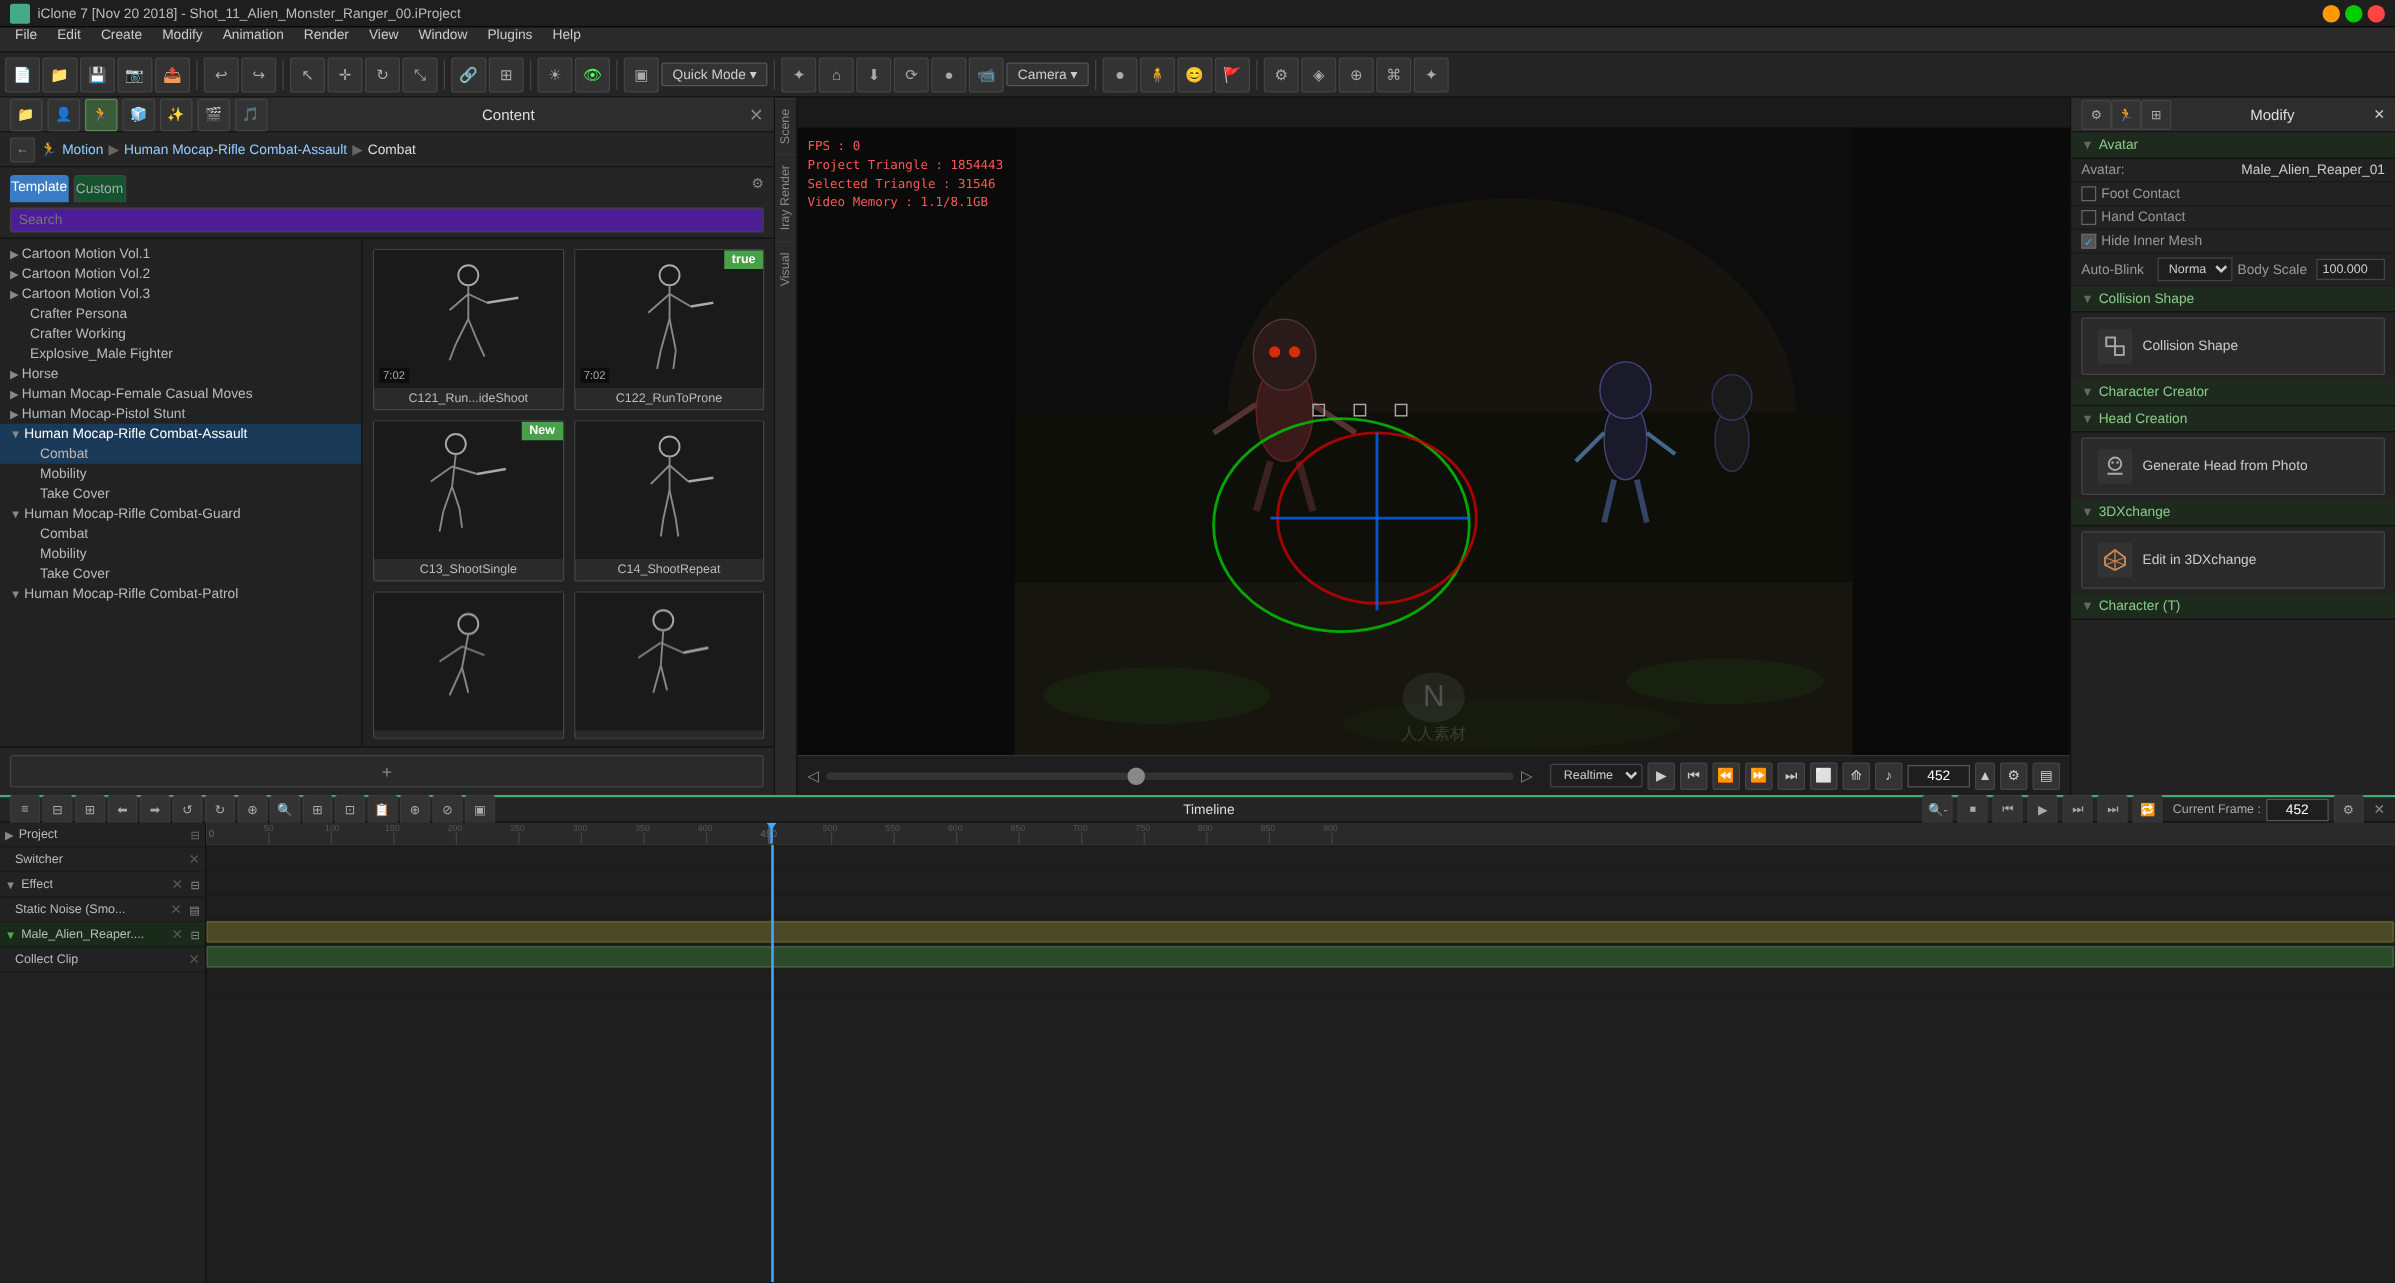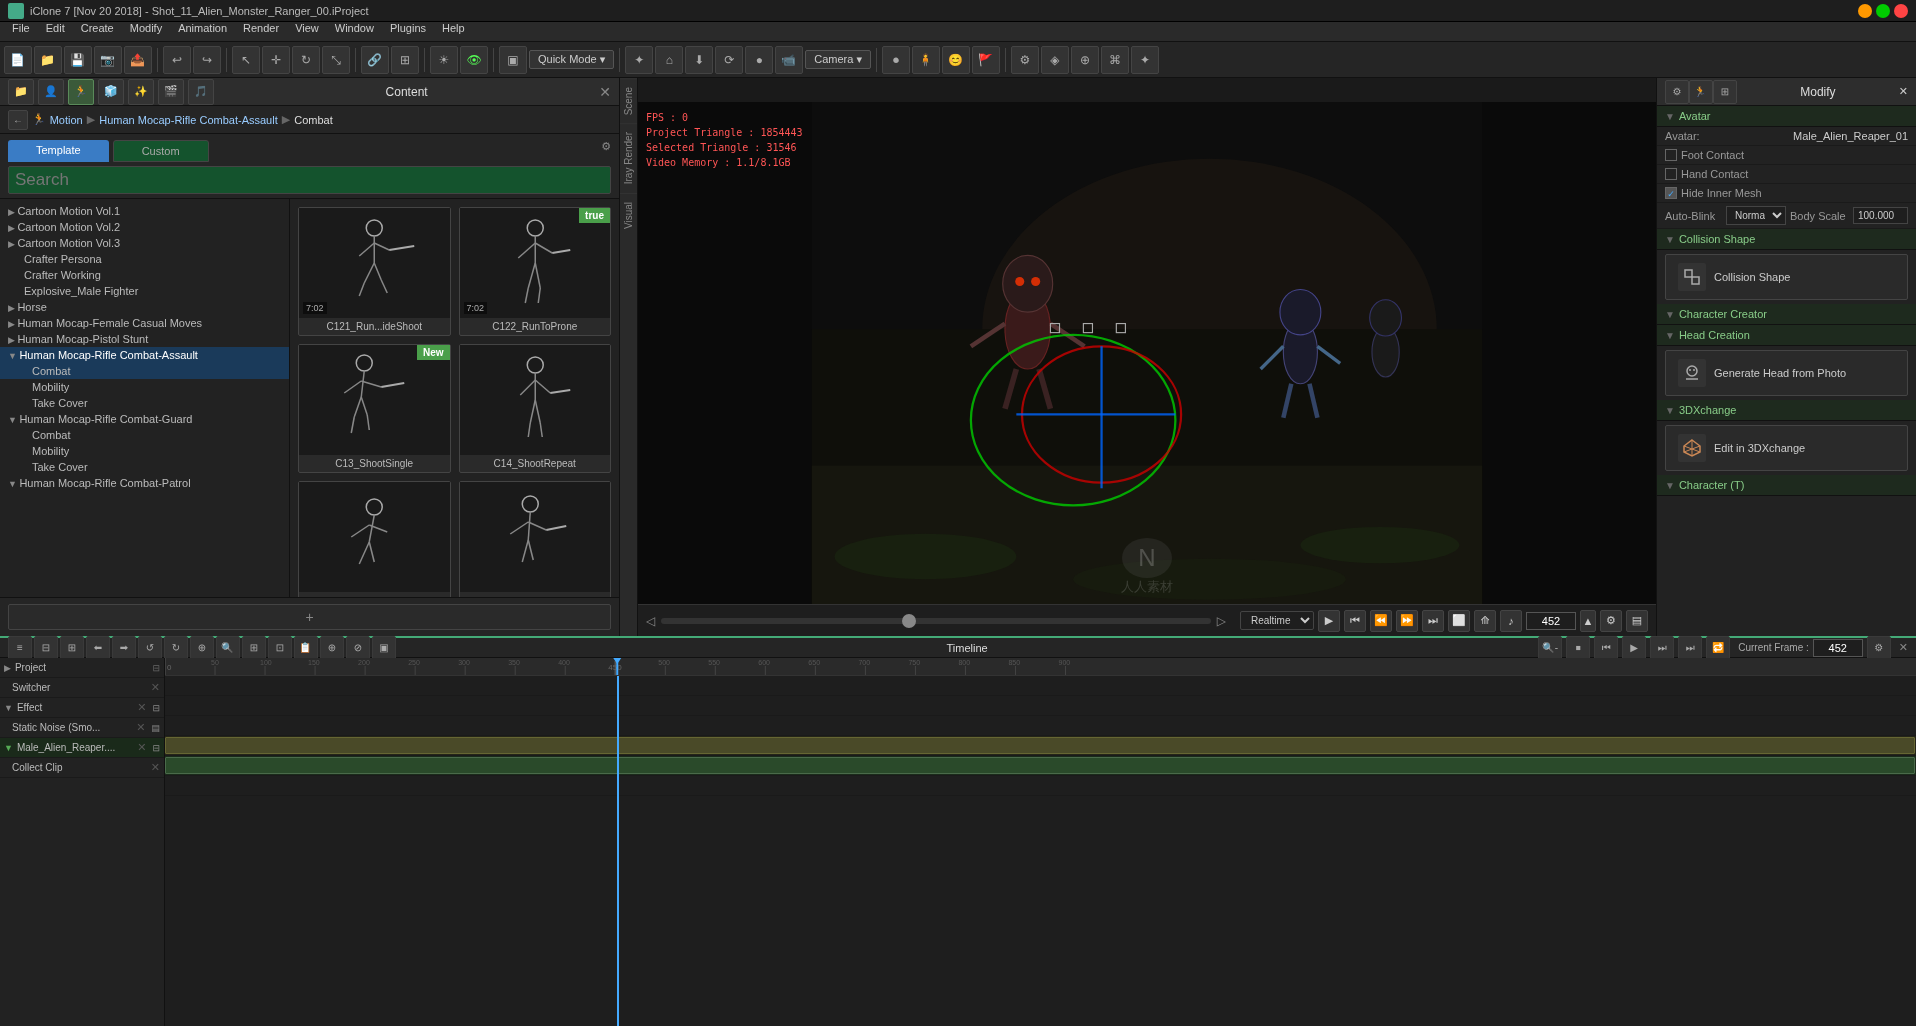--- a/index.html
+++ b/index.html
@@ -35,25 +35,25 @@
     #content-header .title { flex: 1; text-align: center; color: #ddd; font-size: 12px; }
     #content-header .close-btn { color: #888; cursor: pointer; font-size: 14px; }
     .ci-btn { width: 26px; height: 26px; background: #333; border: 1px solid #444; border-radius: 2px; display: flex; align-items: center; justify-content: center; cursor: pointer; color: #aaa; }
 
     #breadcrumb { background: #252525; height: 28px; display: flex; align-items: center; padding: 0 8px; gap: 4px; border-bottom: 1px solid #111; }
     #breadcrumb span { color: #9cf; cursor: pointer; }
     #breadcrumb .sep { color: #666; }
     #breadcrumb .current { color: #ddd; }
 
     #tab-bar { display: flex; padding: 6px 8px 0; gap: 4px; background: #252525; }
-    .tab { padding: 4px 28px; border-radius: 3px 3px 0 0; cursor: pointer; font-size: 11px; }
+    .tab { padding: 4px 1px; border-radius: 3px 3px 0 0; cursor: pointer; font-size: 11px; }
     .tab.active { background: #3a7cc5; color: #fff; }
     .tab.inactive { background: #14532d; color: #aaa; border: 1px solid #444; }
     #search-bar { background: #252525; padding: 4px 8px; border-bottom: 1px solid #111; }
-    #search-bar input { width: 100%; background: #14532d; border: 1px solid #444; color: #ccc; padding: 3px 6px; font-size: 17px; border-radius: 2px; }
+    #search-bar input { width: 100%; background: #4c1d95; border: 1px solid #444; color: #ccc; padding: 3px 6px; font-size: 11px; border-radius: 2px; }
 
     #content-body { display: flex; flex: 1; overflow: hidden; }
     #tree-panel { width: 290px; overflow-y: auto; border-right: 1px solid #111; padding: 4px 0; }
     .tree-item { padding: 2px 8px; cursor: pointer; color: #bbb; font-size: 11px; white-space: nowrap; }
     .tree-item.selected { background: #1a3a5a; color: #fff; }
     .tree-item.expanded::before { content: '▼ '; color: #888; font-size: 9px; }
     .tree-item.collapsed::before { content: '▶ '; color: #888; font-size: 9px; }
     .tree-item.leaf { padding-left: 24px; }
     .tree-item.leaf.sel { background: #1a3a5a; }
 

